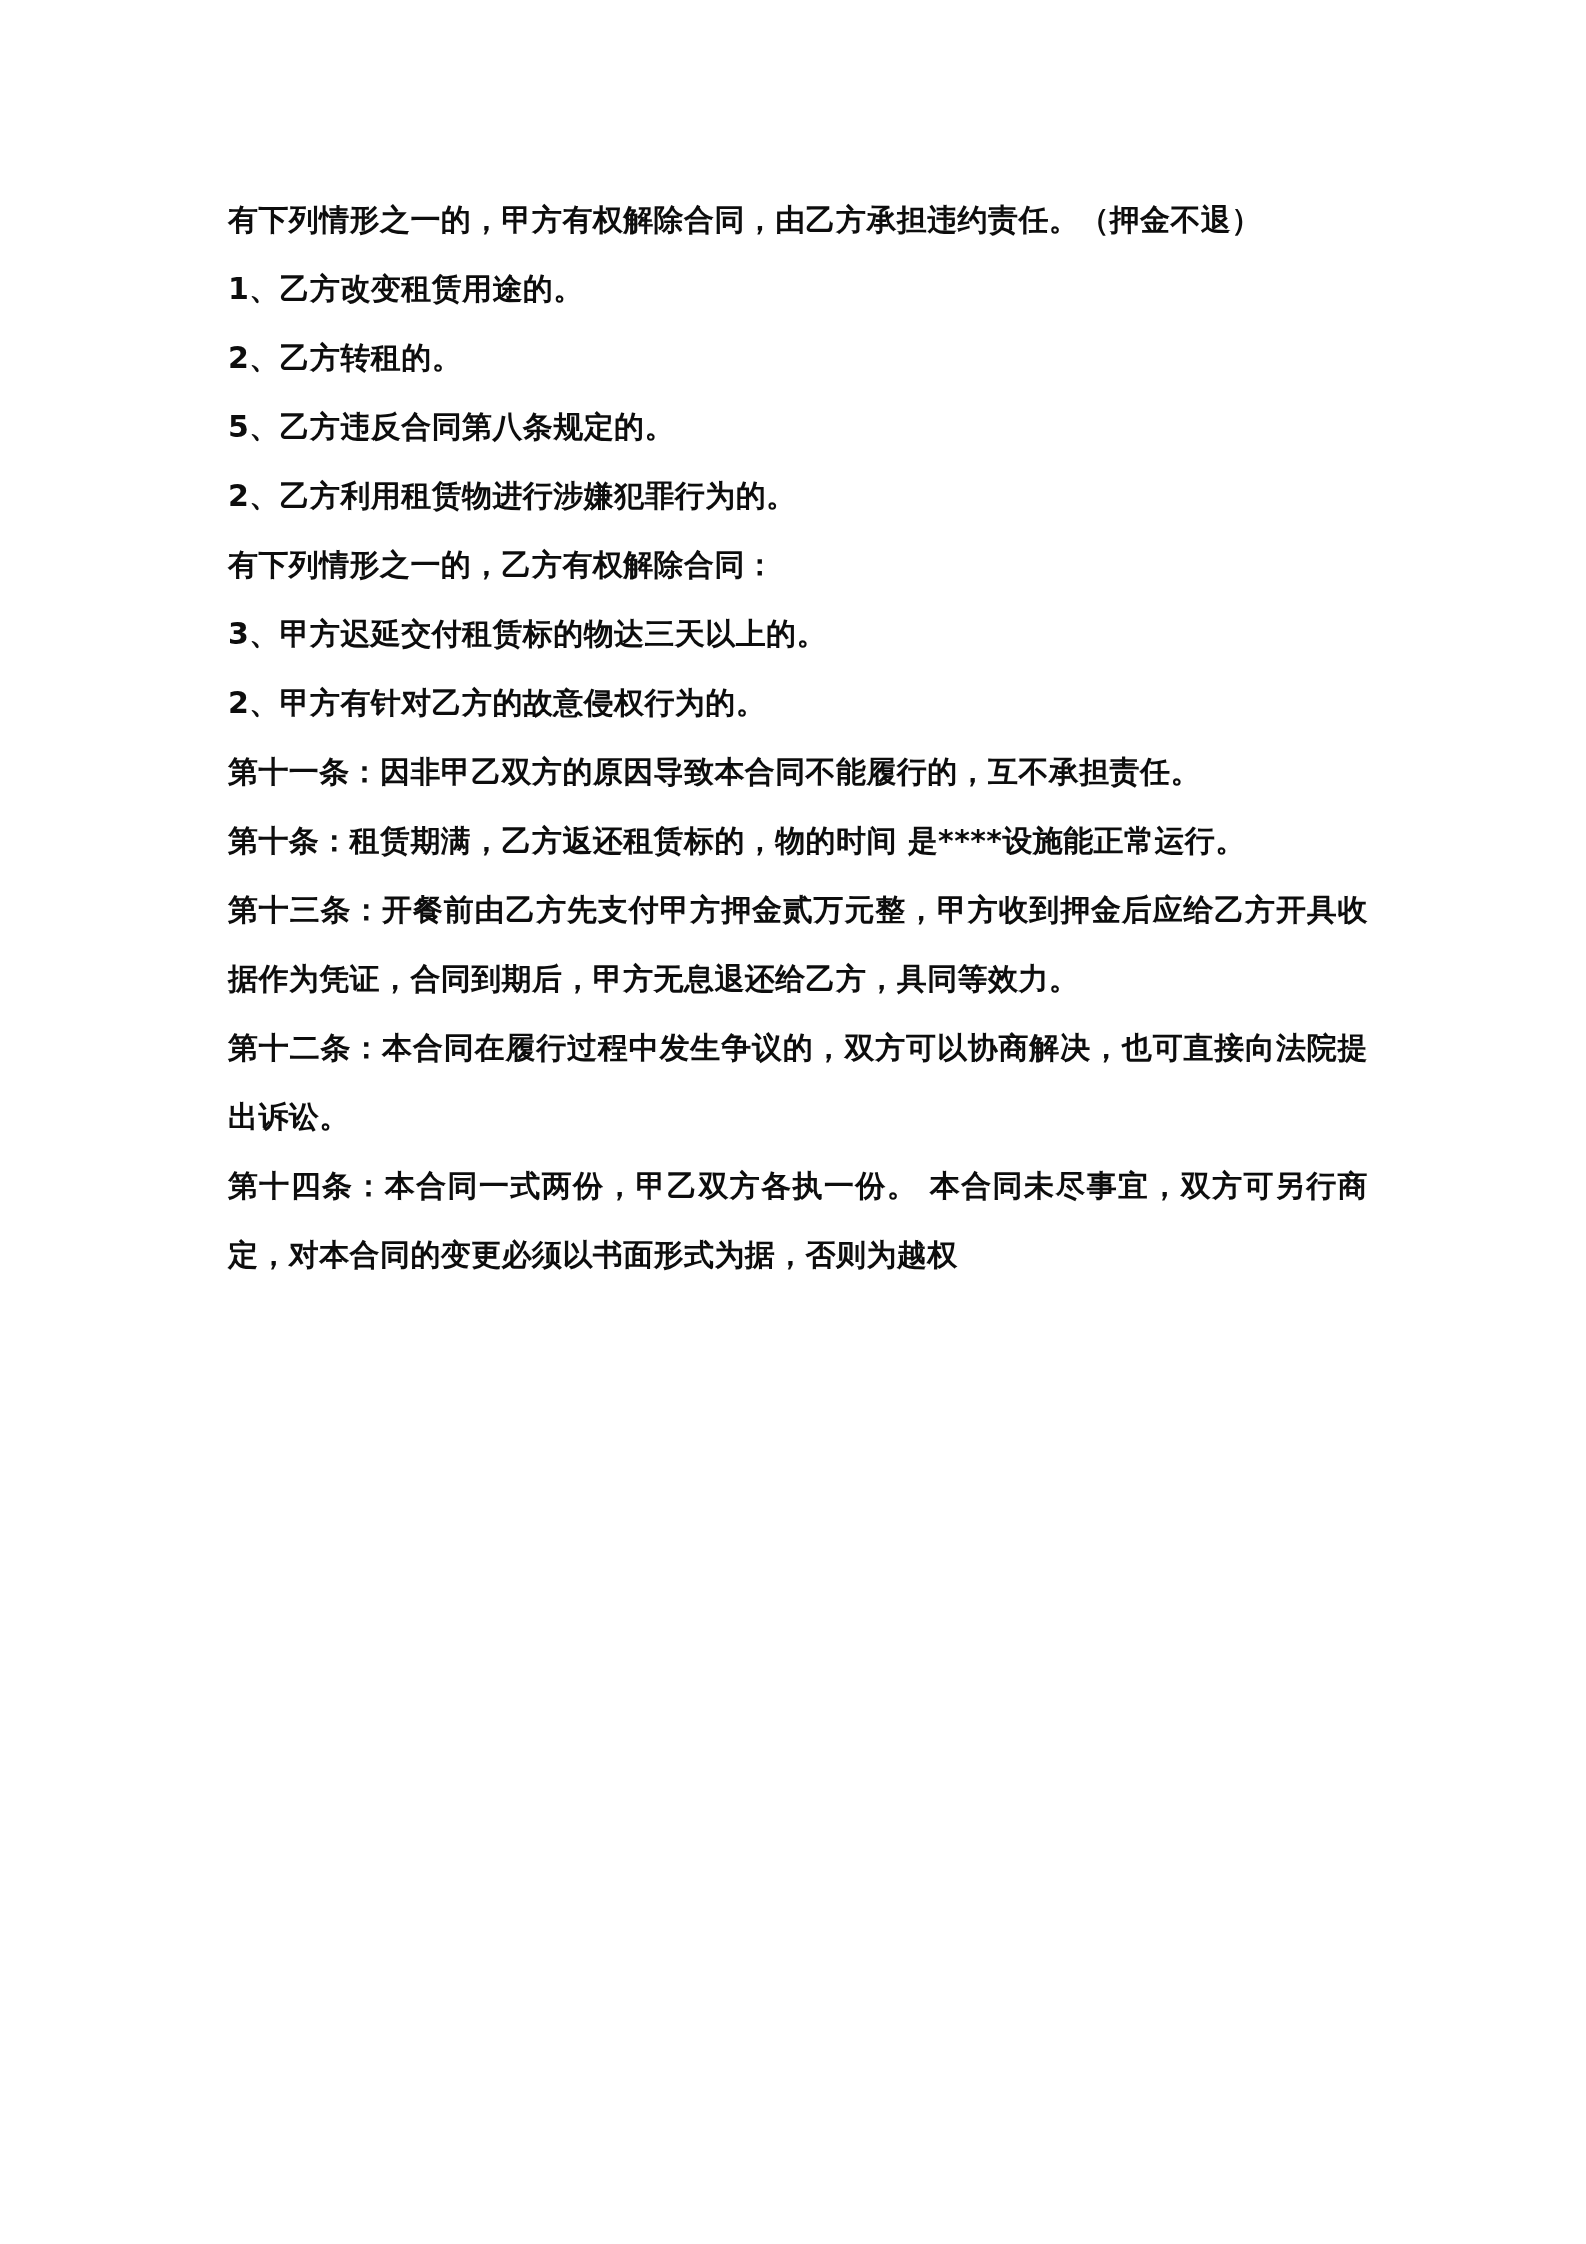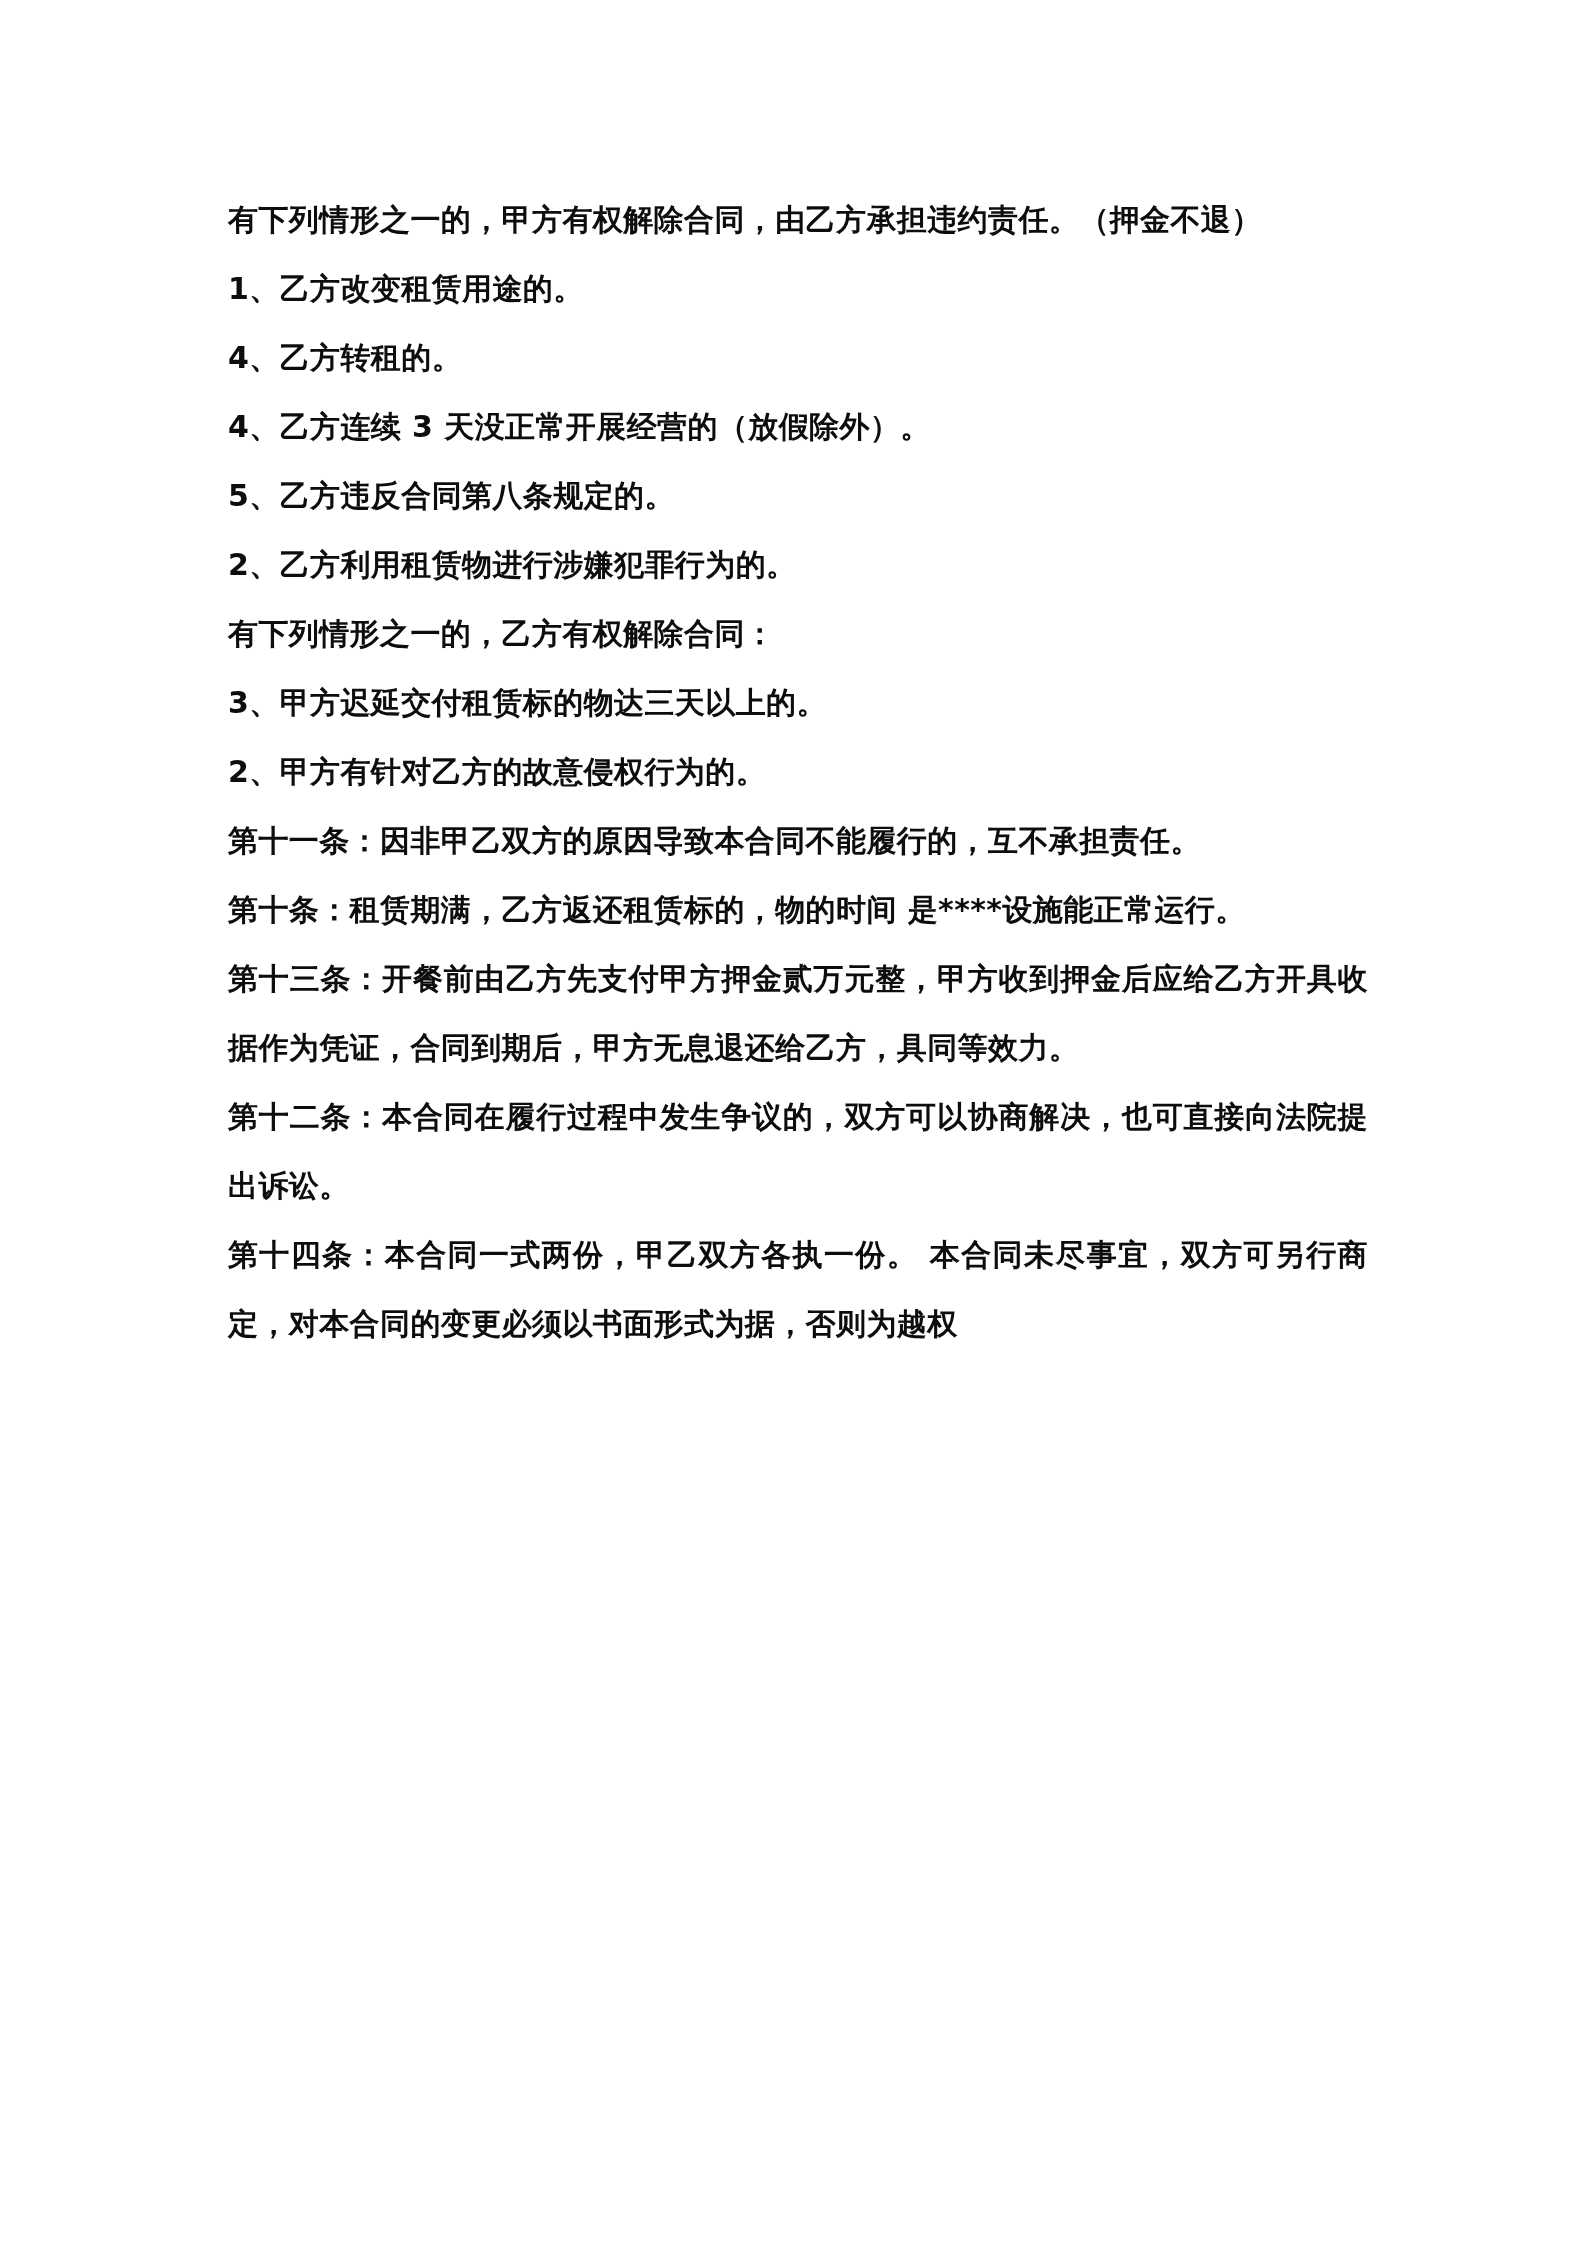--- a/index.html
+++ b/index.html
@@ -38,22 +38,21 @@
     white-space: pre-wrap;
   }
 </style>
 </head>
 <body>
 
 <div class="page">
   <div class="doc-body">
     <p class="para">有下列情形之一的，甲方有权解除合同，由乙方承担违约责任。（押金不退）</p>
     <p class="para">1、乙方改变租赁用途的。</p>
-    <p class="para">4、乙方转租的。</p>
-    <p class="para">4、乙方连续 3 天没正常开展经营的（放假除外）。</p>
+    <p class="para">2、乙方转租的。</p>
     <p class="para">5、乙方违反合同第八条规定的。</p>
     <p class="para">2、乙方利用租赁物进行涉嫌犯罪行为的。</p>
     <p class="para">有下列情形之一的，乙方有权解除合同：</p>
     <p class="para">3、甲方迟延交付租赁标的物达三天以上的。</p>
     <p class="para">2、甲方有针对乙方的故意侵权行为的。</p>
     <p class="para">第十一条：因非甲乙双方的原因导致本合同不能履行的，互不承担责任。</p>
     <p class="para">第十条：租赁期满，乙方返还租赁标的，物的时间 是****设施能正常运行。</p>
     <p class="para">第十三条：开餐前由乙方先支付甲方押金贰万元整，甲方收到押金后应给乙方开具收据作为凭证，合同到期后，甲方无息退还给乙方，具同等效力。</p>
     <p class="para">第十二条：本合同在履行过程中发生争议的，双方可以协商解决，也可直接向法院提出诉讼。</p>
     <p class="para">第十四条：本合同一式两份，甲乙双方各执一份。 本合同未尽事宜，双方可另行商定，对本合同的变更必须以书面形式为据，否则为越权</p>

